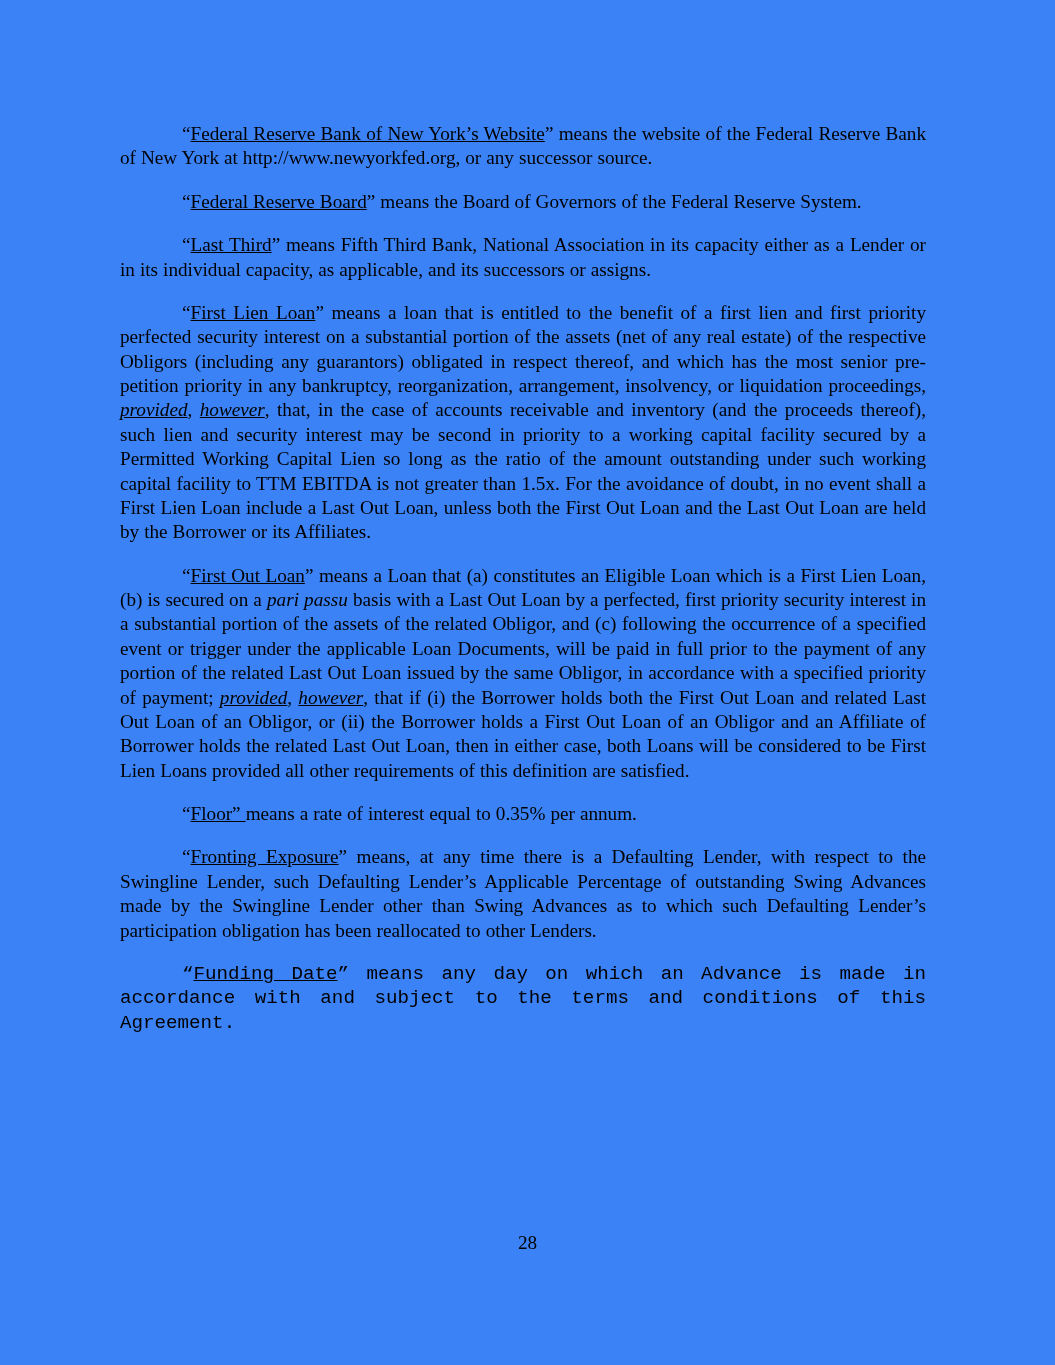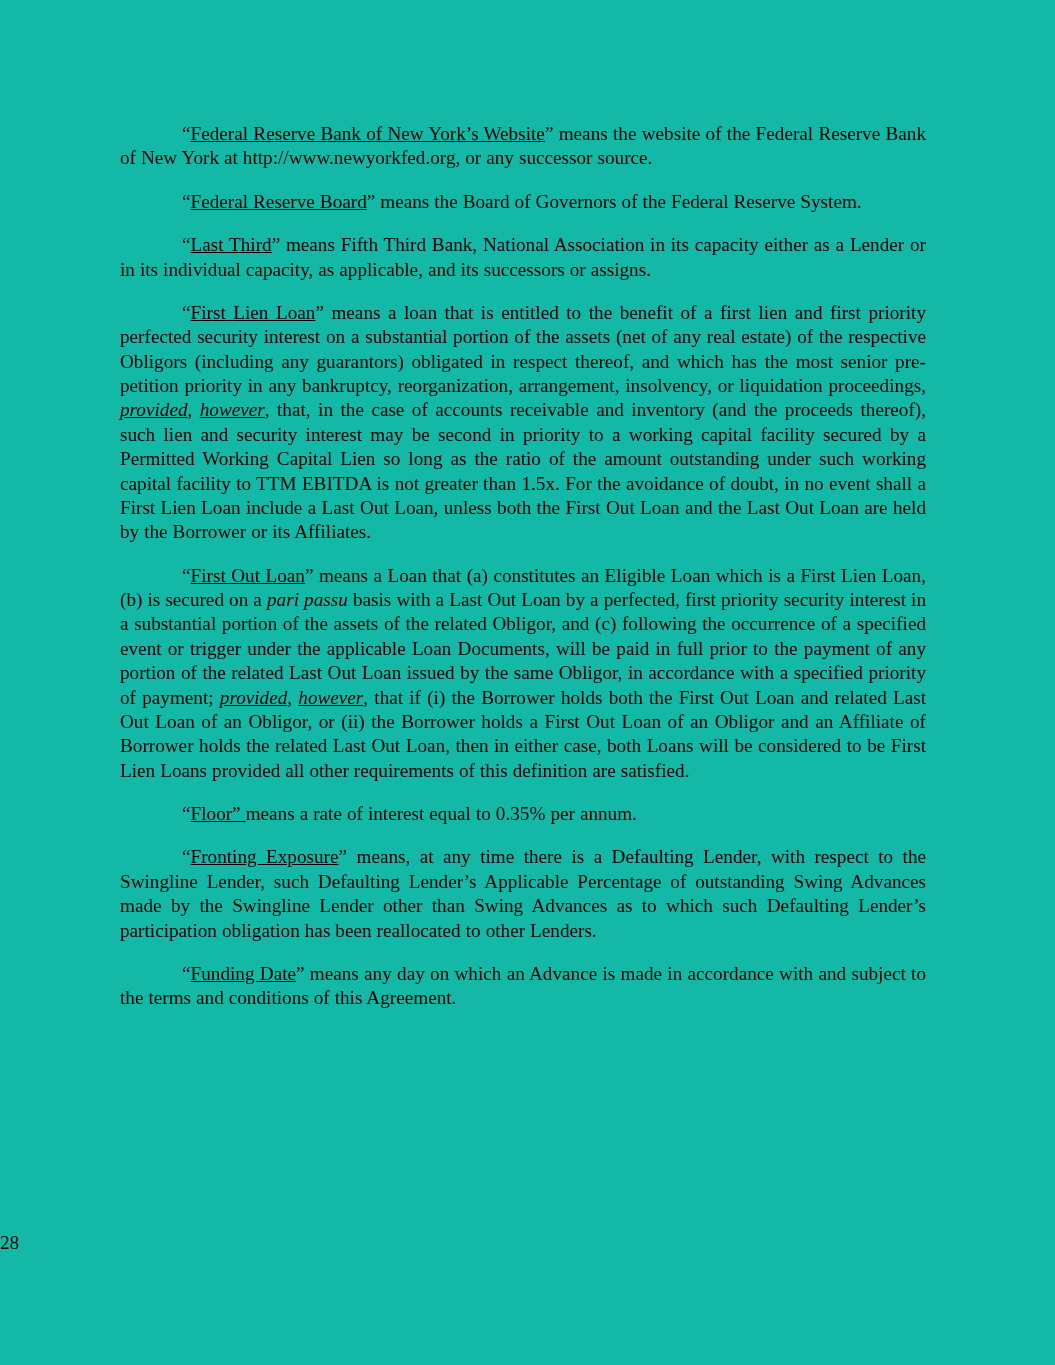--- a/index.html
+++ b/index.html
@@ -3,21 +3,21 @@
 <meta charset="utf-8">
 <style>
   html, body {
     margin: 0;
     padding: 0;
     background: #ffffff;
   }
   .page {
     width: 1055px;
     height: 1365px;
-    background: #14b8a6;
+    background: #3b82f6;
     position: relative;
     box-sizing: border-box;
     font-family: "Liberation Serif", "DejaVu Serif", serif;
     color: #000000;
   }
   .content {
     position: absolute;
     left: 120px;
     top: 122px;
     width: 806px;
@@ -25,37 +25,38 @@
   p.para {
     margin: 0 0 19px 0;
     font-size: 19.2px;
     line-height: 1.27;
     text-align: justify;
     text-indent: 62px;
     word-spacing: 0.2px;
   }
   p.para:last-child {
     margin-bottom: 8px;
+    font-family: Liberation Mono, monospace;
   }
   .term {
     text-decoration: underline;
   }
   .u {
     text-decoration: underline;
     font-style: italic;
   }
   .it {
     font-style: italic;
   }
   .pageno {
     position: absolute;
     left: 0;
     right: 0;
     top: 1232px;
-    text-align: left;
+    text-align: center;
     font-size: 19.2px;
     font-family: "Liberation Serif", "DejaVu Serif", serif;
   }
 </style>
 </head>
 <body>
 
 <div class="page">
   <div class="content" id="body-container">
       <p class="para"><span>“</span><span class="term">Federal Reserve Bank of New York’s Website</span><span>” means the website of the Federal Reserve Bank of New York at http://www.newyorkfed.org, or any successor source.</span></p>

